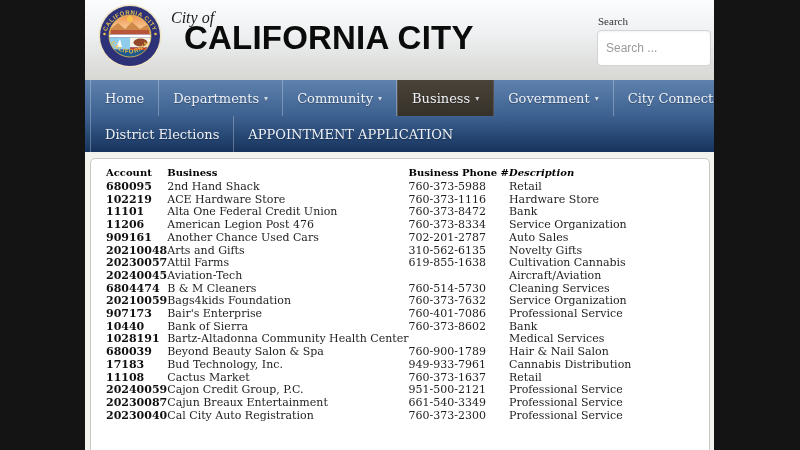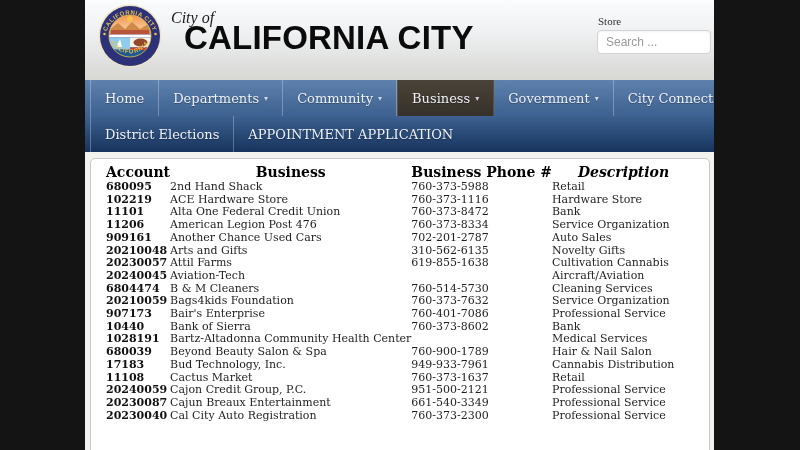--- a/index.html
+++ b/index.html
@@ -8,40 +8,40 @@
   .page{position:absolute;left:85px;top:0;width:629px;height:450px;background:#f2f2ef;overflow:hidden;}
 
   
   .site-header{position:relative;height:80px;background:linear-gradient(180deg,#fbfcfe 0%,#edeff0 45%,#d7d7d3 100%);}
   .seal{position:absolute;left:13px;top:4px;width:64px;height:64px;cursor:pointer;}
   .pretitle{position:absolute;left:86px;top:9px;font:italic 16px "Liberation Serif",serif;color:#1b1b1b;}
   .site-title{position:absolute;left:99px;top:21px;font-family:"Liberation Sans",sans-serif;font-weight:700;font-size:33px;line-height:34px;color:#0b0b0b;letter-spacing:0.2px;}
   .search-box{position:absolute;left:512px;top:15px;}
   .search-label{display:block;font:11px "Liberation Serif",serif;color:#333;margin:0 0 3px 1px;}
   .search-input{width:96px;height:22px;border:1px solid #d4d4d4;border-radius:4px;background:#fff;
-    padding:0 8px;font:12px "Liberation Sans",sans-serif;color:#555;box-shadow:inset 0 1px 2px rgba(0,0,0,.05);}
+    padding:6px 8px;font:12px "Liberation Sans",sans-serif;color:#555;box-shadow:inset 0 1px 2px rgba(0,0,0,.05);}
   .search-input::placeholder{color:#9a9a9a;}
 
   
   .main-nav{height:72px;background:linear-gradient(180deg,#5e81ad 0%,#3d6190 50%,#16335d 100%);text-align:center;}
   .nav-row{height:36px;display:flex;align-items:stretch;padding-left:5px;}
   .nav-item{display:flex;align-items:center;padding:0 14px;color:#eef2f8;font:13px "DejaVu Serif",serif;
     border-right:1px solid rgba(255,255,255,.28);cursor:pointer;white-space:nowrap;text-shadow:0 1px 1px rgba(0,0,0,.35);}
   .nav-row .nav-item:first-child{border-left:1px solid rgba(255,255,255,.28);}
   .nav-row .nav-item:last-child{border-right:1px solid rgba(255,255,255,0);}
   .nav-item.active{background:linear-gradient(180deg,#494339 0%,#363129 100%);
     border-left:1px solid #57524a;border-right-color:#57524a;}
   .caret{font-size:8px;margin-left:5px;opacity:.8;line-height:1;transform:translateY(1px);}
 
   
   .content{margin:6px 4px 0 5px;background:#fff;border:1px solid #c9c9c9;border-radius:5px;
     height:380px;padding:7px 14px 0 15px;box-sizing:border-box;}
   table.directory{border-collapse:collapse;table-layout:fixed;font-family:"DejaVu Serif",serif;}
-  table.directory th{width:50px;font-weight:700;font-size:14px;line-height:13px;padding:0 0 2px 0;
-    text-align:center;color:#000;white-space:nowrap;}
+  table.directory th{width:50px;font-weight:700;font-size:10px;line-height:13px;padding:0 0 2px 0;
+    text-align:left;color:#000;white-space:nowrap;}
   table.directory th.col-business{width:205px;}
   table.directory th.col-phone{width:77px;}
   table.directory th.col-desc{width:150px;font-style:italic;}
   table.directory td{font-size:11px;line-height:12.7px;padding:0;color:#1e1e1e;white-space:nowrap;
     overflow:visible;text-align:left;vertical-align:top;}
   table.directory td.account{font-weight:700;color:#111;}
 </style>
 </head>
 <body>
 
@@ -85,21 +85,21 @@
           <textPath href="#arcBot" startOffset="50%">CALIFORNIA</textPath>
         </text>
         <circle cx="6.5" cy="30" r="1.3" fill="#e8c04a"></circle>
         <circle cx="57.5" cy="30" r="1.3" fill="#e8c04a"></circle>
       </svg>
 
       <div class="pretitle">City of</div>
       <div class="site-title">CALIFORNIA CITY</div>
 
       <div class="search-box">
-        <label class="search-label">Store</label>
+        <label class="search-label">Search</label>
         <input class="search-input" type="text" placeholder="Search ..." style="">
       </div>
     </header>
 
     <nav class="main-nav">
       <div class="nav-row">
           <a class="nav-item">Home</a>
           <a class="nav-item">Departments<span class="caret">▾</span></a>
           <a class="nav-item">Community<span class="caret">▾</span></a>
           <a class="nav-item active">Business<span class="caret">▾</span></a>

